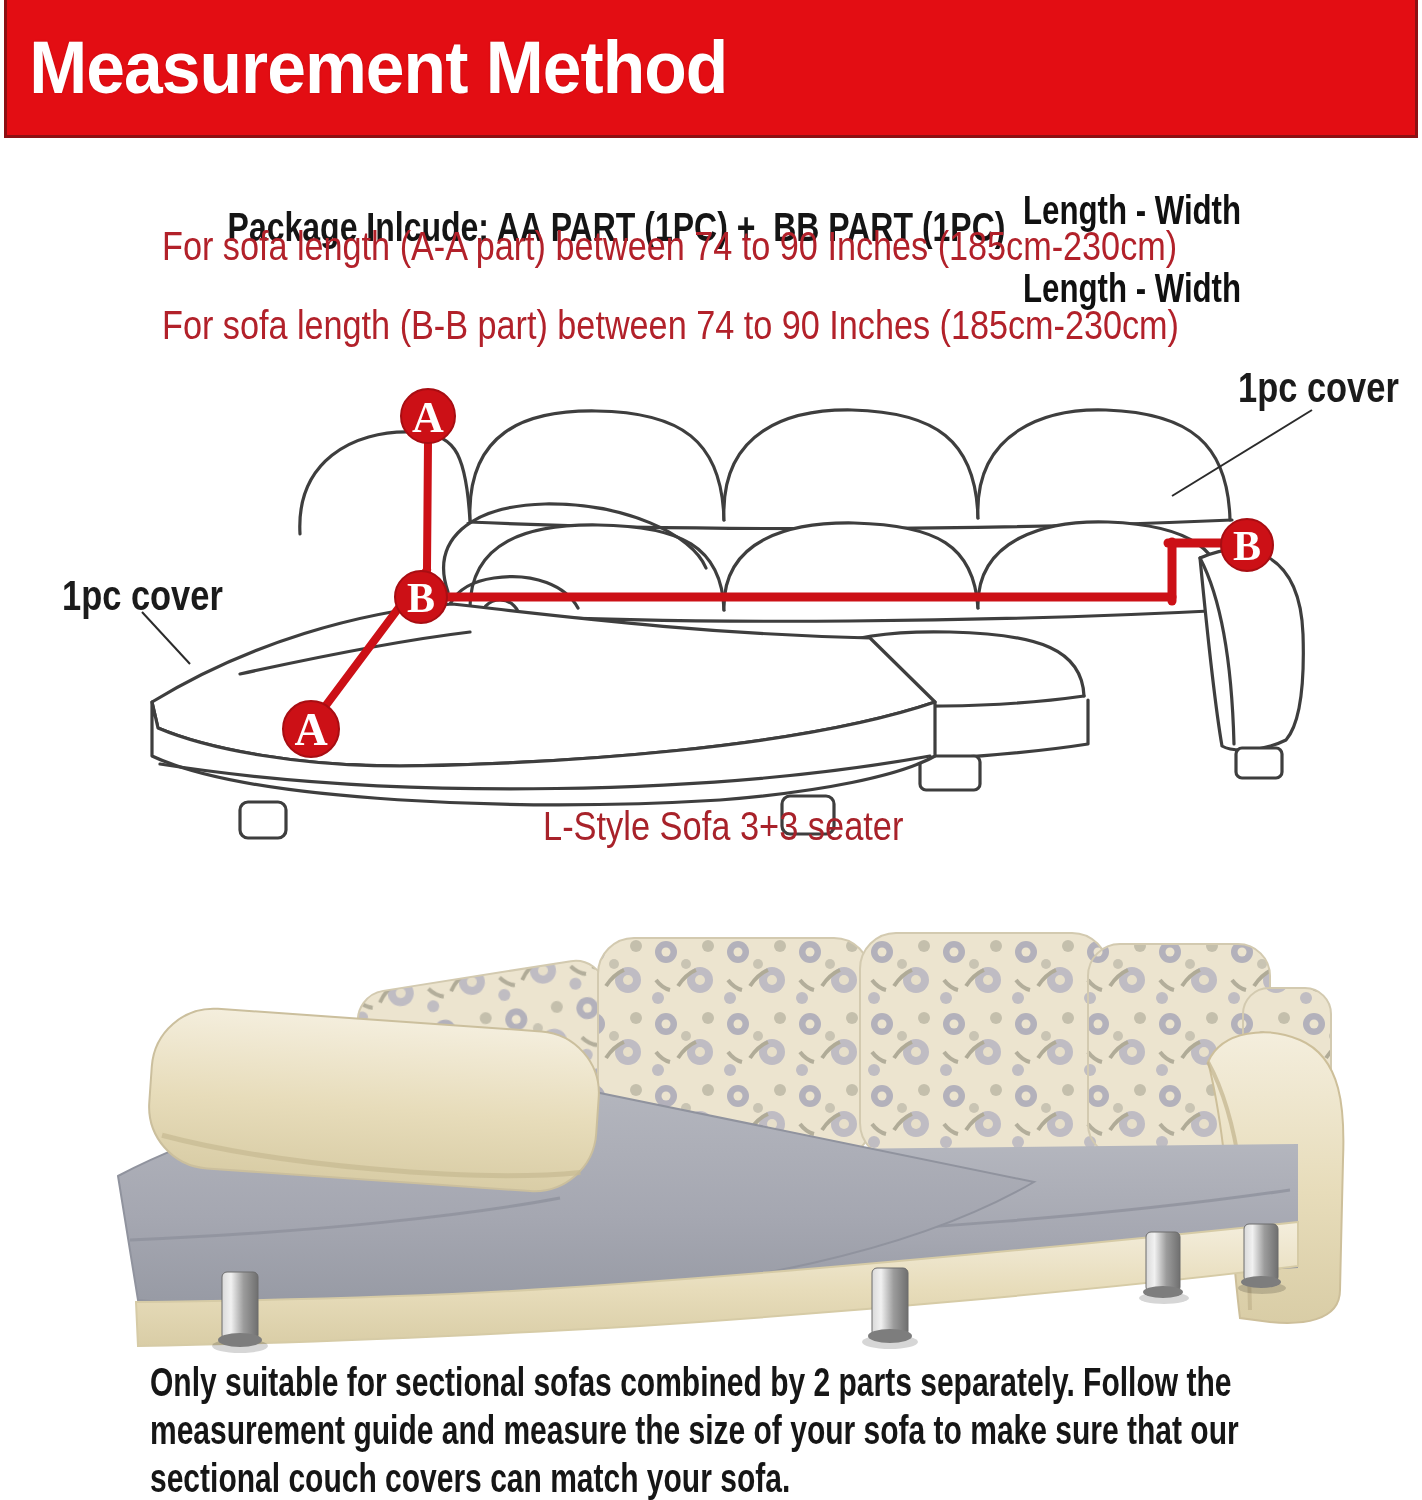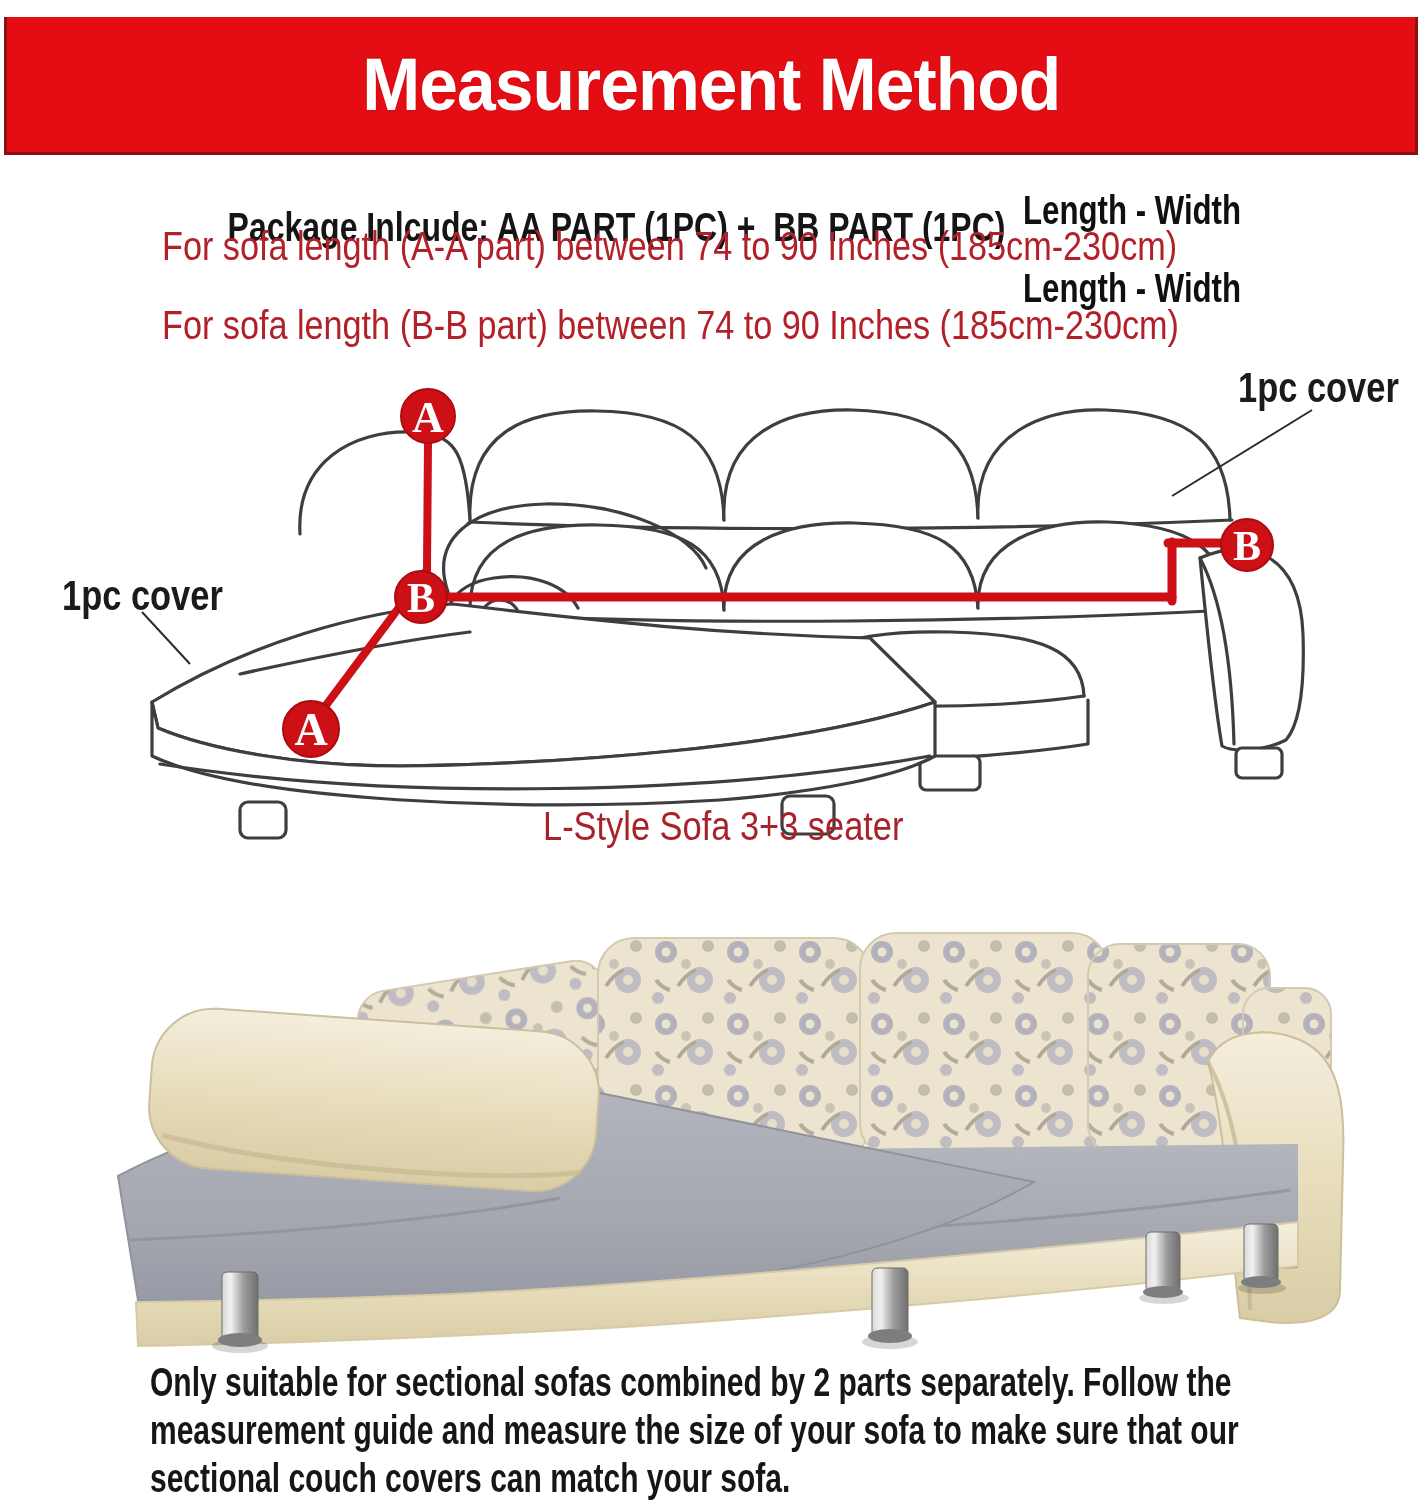--- a/index.html
+++ b/index.html
@@ -4,21 +4,21 @@
 <style>
   html,body{margin:0;padding:0;background:#ffffff;}
   .canvas{
     position:relative;width:1422px;height:1500px;background:#ffffff;overflow:hidden;
     font-family:"Liberation Sans",sans-serif;
   }
   .abs{position:absolute;}
   .banner{
     left:4px;right:4px;top:0;height:138px;background:#e30d13;
     border:3px solid #8d1013;border-top:none;box-sizing:border-box;
-    display:flex;align-items:center;justify-content:center;margin-top:17px;
+    display:flex;align-items:center;
   }
   .banner-title{
     color:#ffffff;font-size:74px;font-weight:700;letter-spacing:-1px;
     transform:scaleX(.94);white-space:pre;text-shadow:0 0 2px rgba(90,0,0,.25);
   }
   .pkg-line{
     left:192px;top:160px;font-size:40px;font-weight:700;color:#151515;
     white-space:pre;transform:scaleX(.80);transform-origin:0 0;
   }
   .lw{

